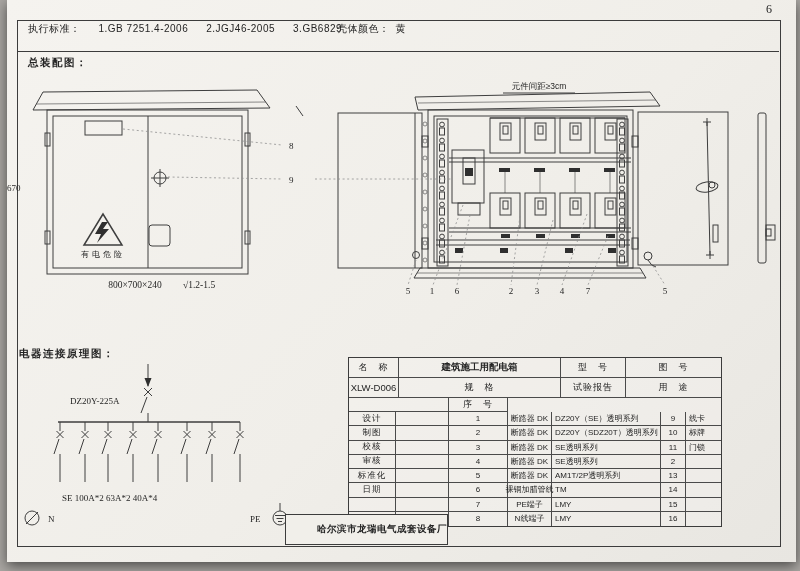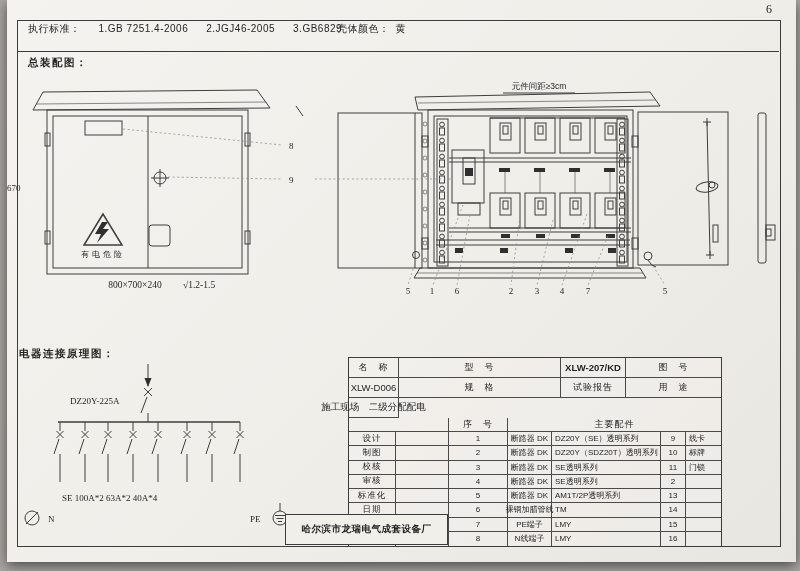--- a/index.html
+++ b/index.html
@@ -37,21 +37,21 @@
   .g-seq .c:nth-child(3n){border-right:none}
   .g-parts .c:nth-child(7n){border-right:none}
   .g-parts .c:nth-last-child(-n+7){border-bottom:none}
   .lb{font-size:9px;letter-spacing:1px}
   .vl{font-size:9.5px}
   .bold{font-weight:bold}
   .sg{font-size:8.5px;letter-spacing:1px}
   .pt{font-size:8px}
   .left{justify-content:flex-start;padding-left:3px}
   .company{position:absolute;left:285px;top:514px;width:163px;height:31px;background:#f1efea;border:1.2px solid #3c3c3c;
-           display:flex;align-items:center;justify-content:center;font-size:9.5px;font-weight:bold;letter-spacing:.5px;z-index:5;box-sizing:border-box}
+           display:flex;align-items:center;justify-content:flex-end;font-size:9.5px;font-weight:bold;letter-spacing:.5px;z-index:5;box-sizing:border-box}
 </style>
 </head>
 <body>
 
 <div class="photo">
   <div class="paper"></div>
   <div class="pagenum">6</div>
   <div class="sheet"></div>
 
   <div class="band">
@@ -285,33 +285,31 @@
       <circle class="ln" cx="270" cy="158" r="7"></circle>
       <line class="ln" x1="265" y1="155.5" x2="275" y2="155.5"></line>
       <line class="ln" x1="266.5" y1="158.5" x2="273.5" y2="158.5"></line>
       <line class="ln" x1="268" y1="161.5" x2="272" y2="161.5"></line>
     </g>
   </svg>
 
   <div class="tb">
     <div class="grid g-info">
       <div class="c lb">名　称</div>
+      <div class="c vl bold">建筑施工用配电箱</div>
       <div class="c lb">型　号</div>
-      <div class="c vl bold">XLW-207/KD</div>
       <div class="c lb">图　号</div>
       <div class="c vl">XLW-D006</div>
       <div class="c lb">规　格</div>
       <div class="c lb">试验报告</div>
       <div class="c lb">用　途</div>
-      <div class="c vl">施工现场　二级分配配电</div>
     </div>
     <div class="grid g-seq">
       <div class="c"></div>
       <div class="c lb">序　号</div>
-      <div class="c lb">主要配件</div>
     </div>
     <div class="grid g-parts">
       <div class="c sg">设计</div>
       <div class="c"></div>
       <div class="c pt">1</div>
       <div class="c pt">断路器 DK</div>
       <div class="c pt left">DZ20Y（SE）透明系列</div>
       <div class="c pt">9</div>
       <div class="c pt left">线卡</div>
 

